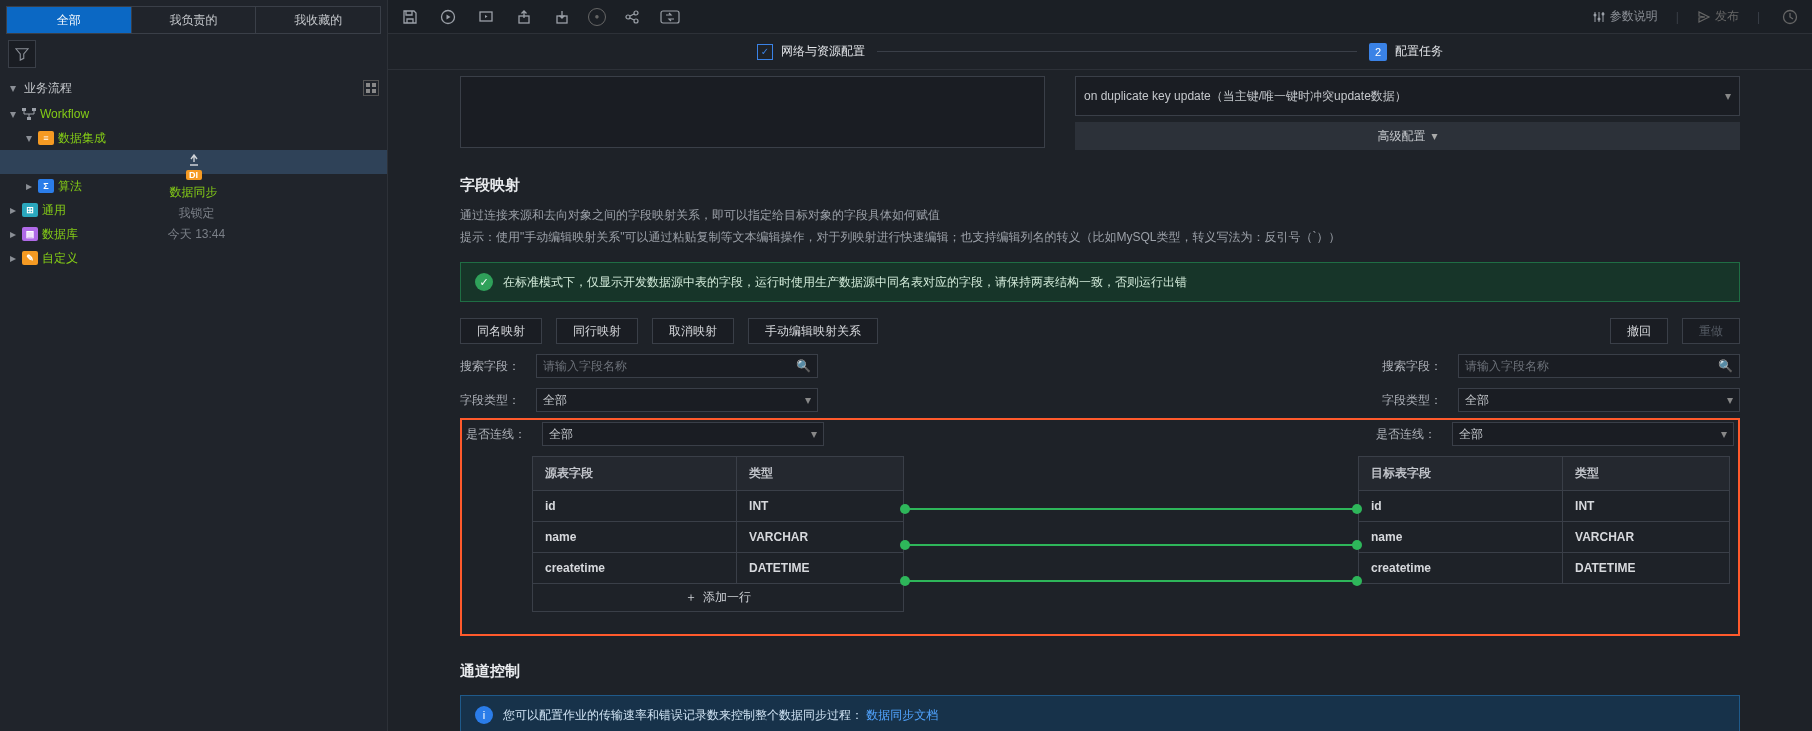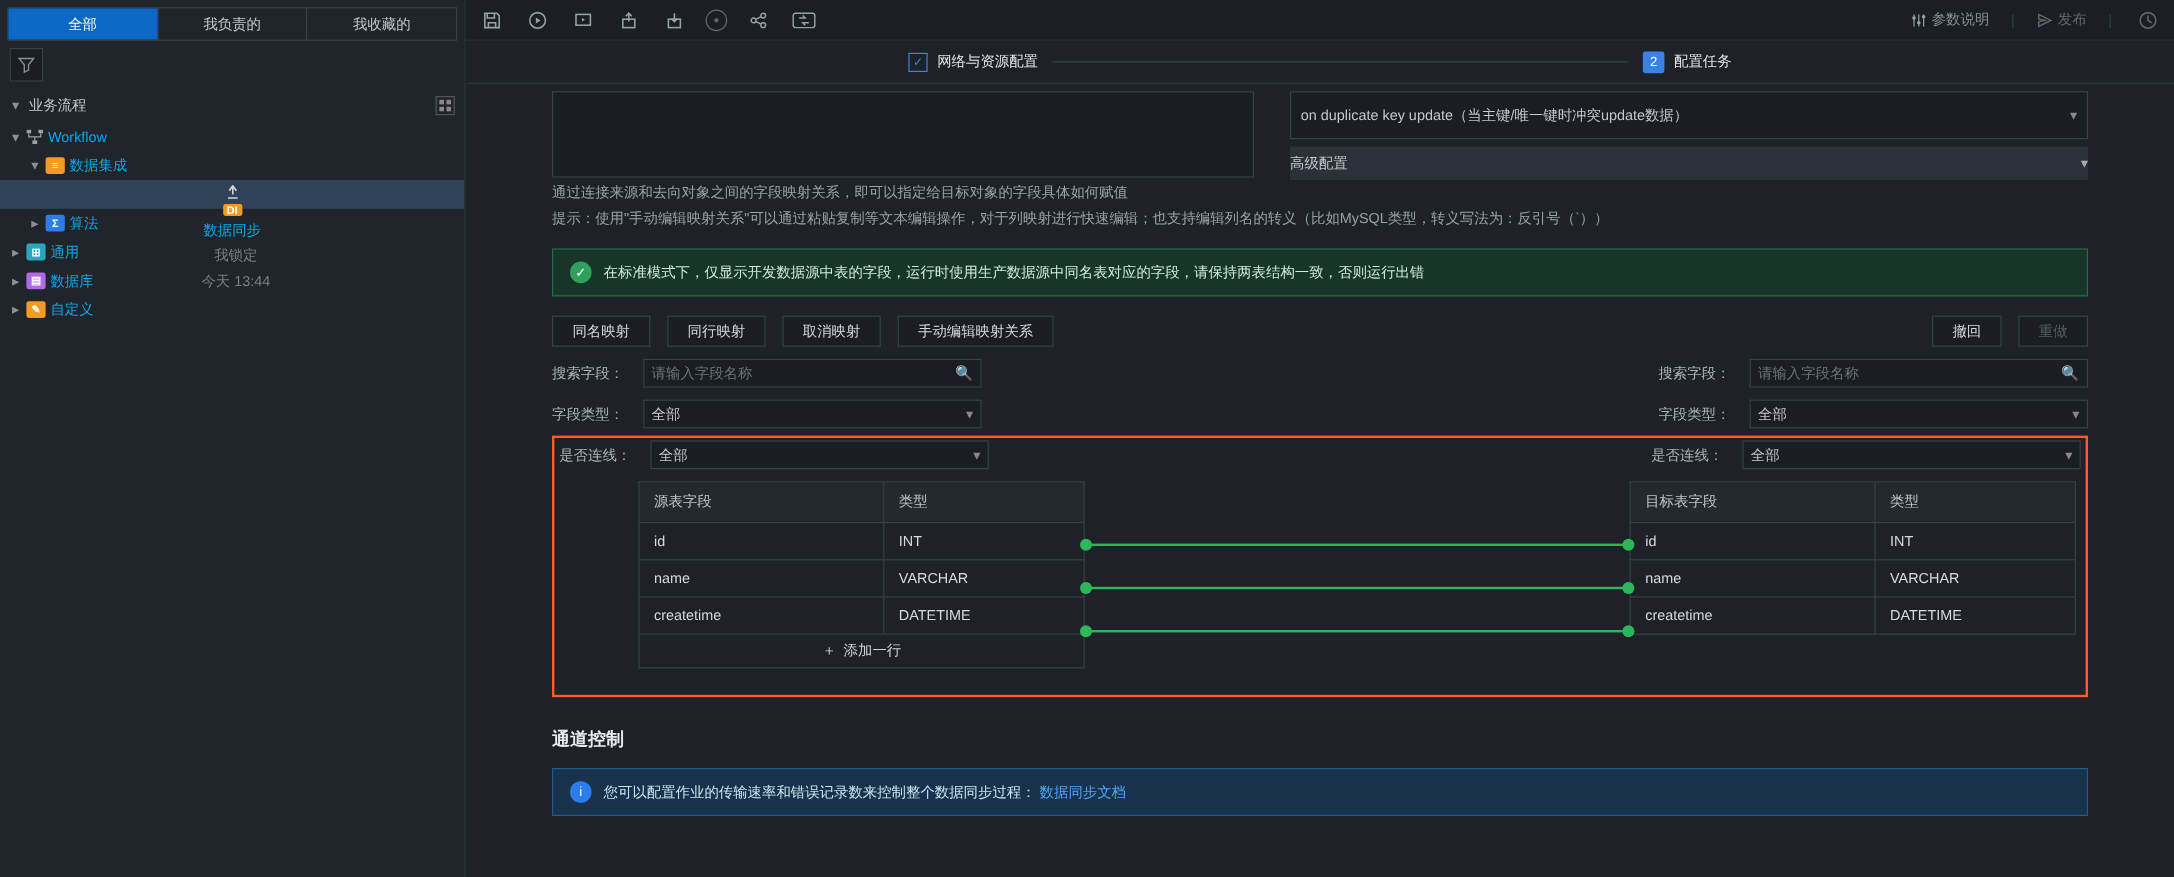--- a/index.html
+++ b/index.html
@@ -112,21 +112,21 @@
     .chev { width: 10px; display: inline-block; text-align: center; color: #8b8f96; }
     .badge {
       width: 16px; height: 14px;
       display: inline-flex; align-items: center; justify-content: center;
       font-size: 9px; color: #fff; border-radius: 2px; font-weight: bold;
     }
     .badge.orange { background: #f59a23; }
     .badge.blue   { background: #2b7de9; }
     .badge.purple { background: #b06ae8; }
     .badge.cyan   { background: #2aa7bd; }
-    .tree-label { color: #0ea5e9; }
+    .tree-label { color: #84cc16; }
     .tree-meta { color: #7a7f87; margin-left: 6px; }
 
     
     .top-toolbar {
       height: 34px;
       background: #1b1f25;
       border-bottom: 1px solid #2d3138;
       display: flex;
       align-items: center;
       padding: 0 10px;
@@ -193,21 +193,21 @@
     }
     .upper-right { flex: 1; min-width: 0; }
     .sel {
       height: 40px; background: #1a1d23; border: 1px solid #3a3f48;
       display: flex; align-items: center; padding: 0 8px;
       justify-content: space-between;
     }
     .sel .caret { color: #888; }
     .adv-btn {
       height: 28px; background: #2c3139; margin-top: 6px;
-      display: flex; align-items: center; justify-content: space-between; gap: 6px;
+      display: flex; align-items: center; justify-content: center; gap: 6px;
       cursor: pointer;
     }
 
     
     .h-title { color: #e8eaed; font-size: 15px; font-weight: 600; margin-top: 26px; margin-bottom: 10px; }
     .h-desc { color: #9ba0a8; line-height: 1.8; }
 
     
     .alert {
       display: flex; align-items: center; gap: 10px;
@@ -266,21 +266,21 @@
       padding: 2px 4px 22px 4px;
       margin-top: 6px;
     }
     .mapping-inner { display: flex; align-items: flex-start; }
     .map-table { border-collapse: collapse; }
     .map-table th, .map-table td {
       border: 1px solid #3a3f48;
       padding: 8px 12px;
       text-align: left;
       color: #d7d9dd;
-      font-weight: normal;
+      font-weight: bold;
     }
     .map-table th { background: #24282f; color: #c0c3c9; }
     .map-table td { background: #1e2228; }
     .map-table.left { width: 372px; }
     .map-table.right { width: 372px; }
     .add-row-btn {
       height: 28px; border: 1px solid #3a3f48; border-top: none;
       display: flex; align-items: center; justify-content: center;
       gap: 6px; color: #cfd2d7; cursor: pointer; background: #1e2228;
       width: 372px;
@@ -509,20 +509,21 @@
             <span>on duplicate key update（当主键/唯一键时冲突update数据）</span>
             <span class="caret">▾</span>
           </div>
           <div class="adv-btn">
             <span>高级配置</span>
             <span style="color:#aaa">▾</span>
           </div>
         </div>
       </div>
 
+      <div class="h-title">字段映射</div>
       <div class="h-desc">通过连接来源和去向对象之间的字段映射关系，即可以指定给目标对象的字段具体如何赋值</div>
       <div class="h-desc">提示：使用"手动编辑映射关系"可以通过粘贴复制等文本编辑操作，对于列映射进行快速编辑；也支持编辑列名的转义（比如MySQL类型，转义写法为：反引号（`））</div>
 
       <div class="alert">
         <span class="ico">✓</span>
         <span>在标准模式下，仅显示开发数据源中表的字段，运行时使用生产数据源中同名表对应的字段，请保持两表结构一致，否则运行出错</span>
       </div>
 
       <div class="btnrow">
         <div class="btn">同名映射</div>

